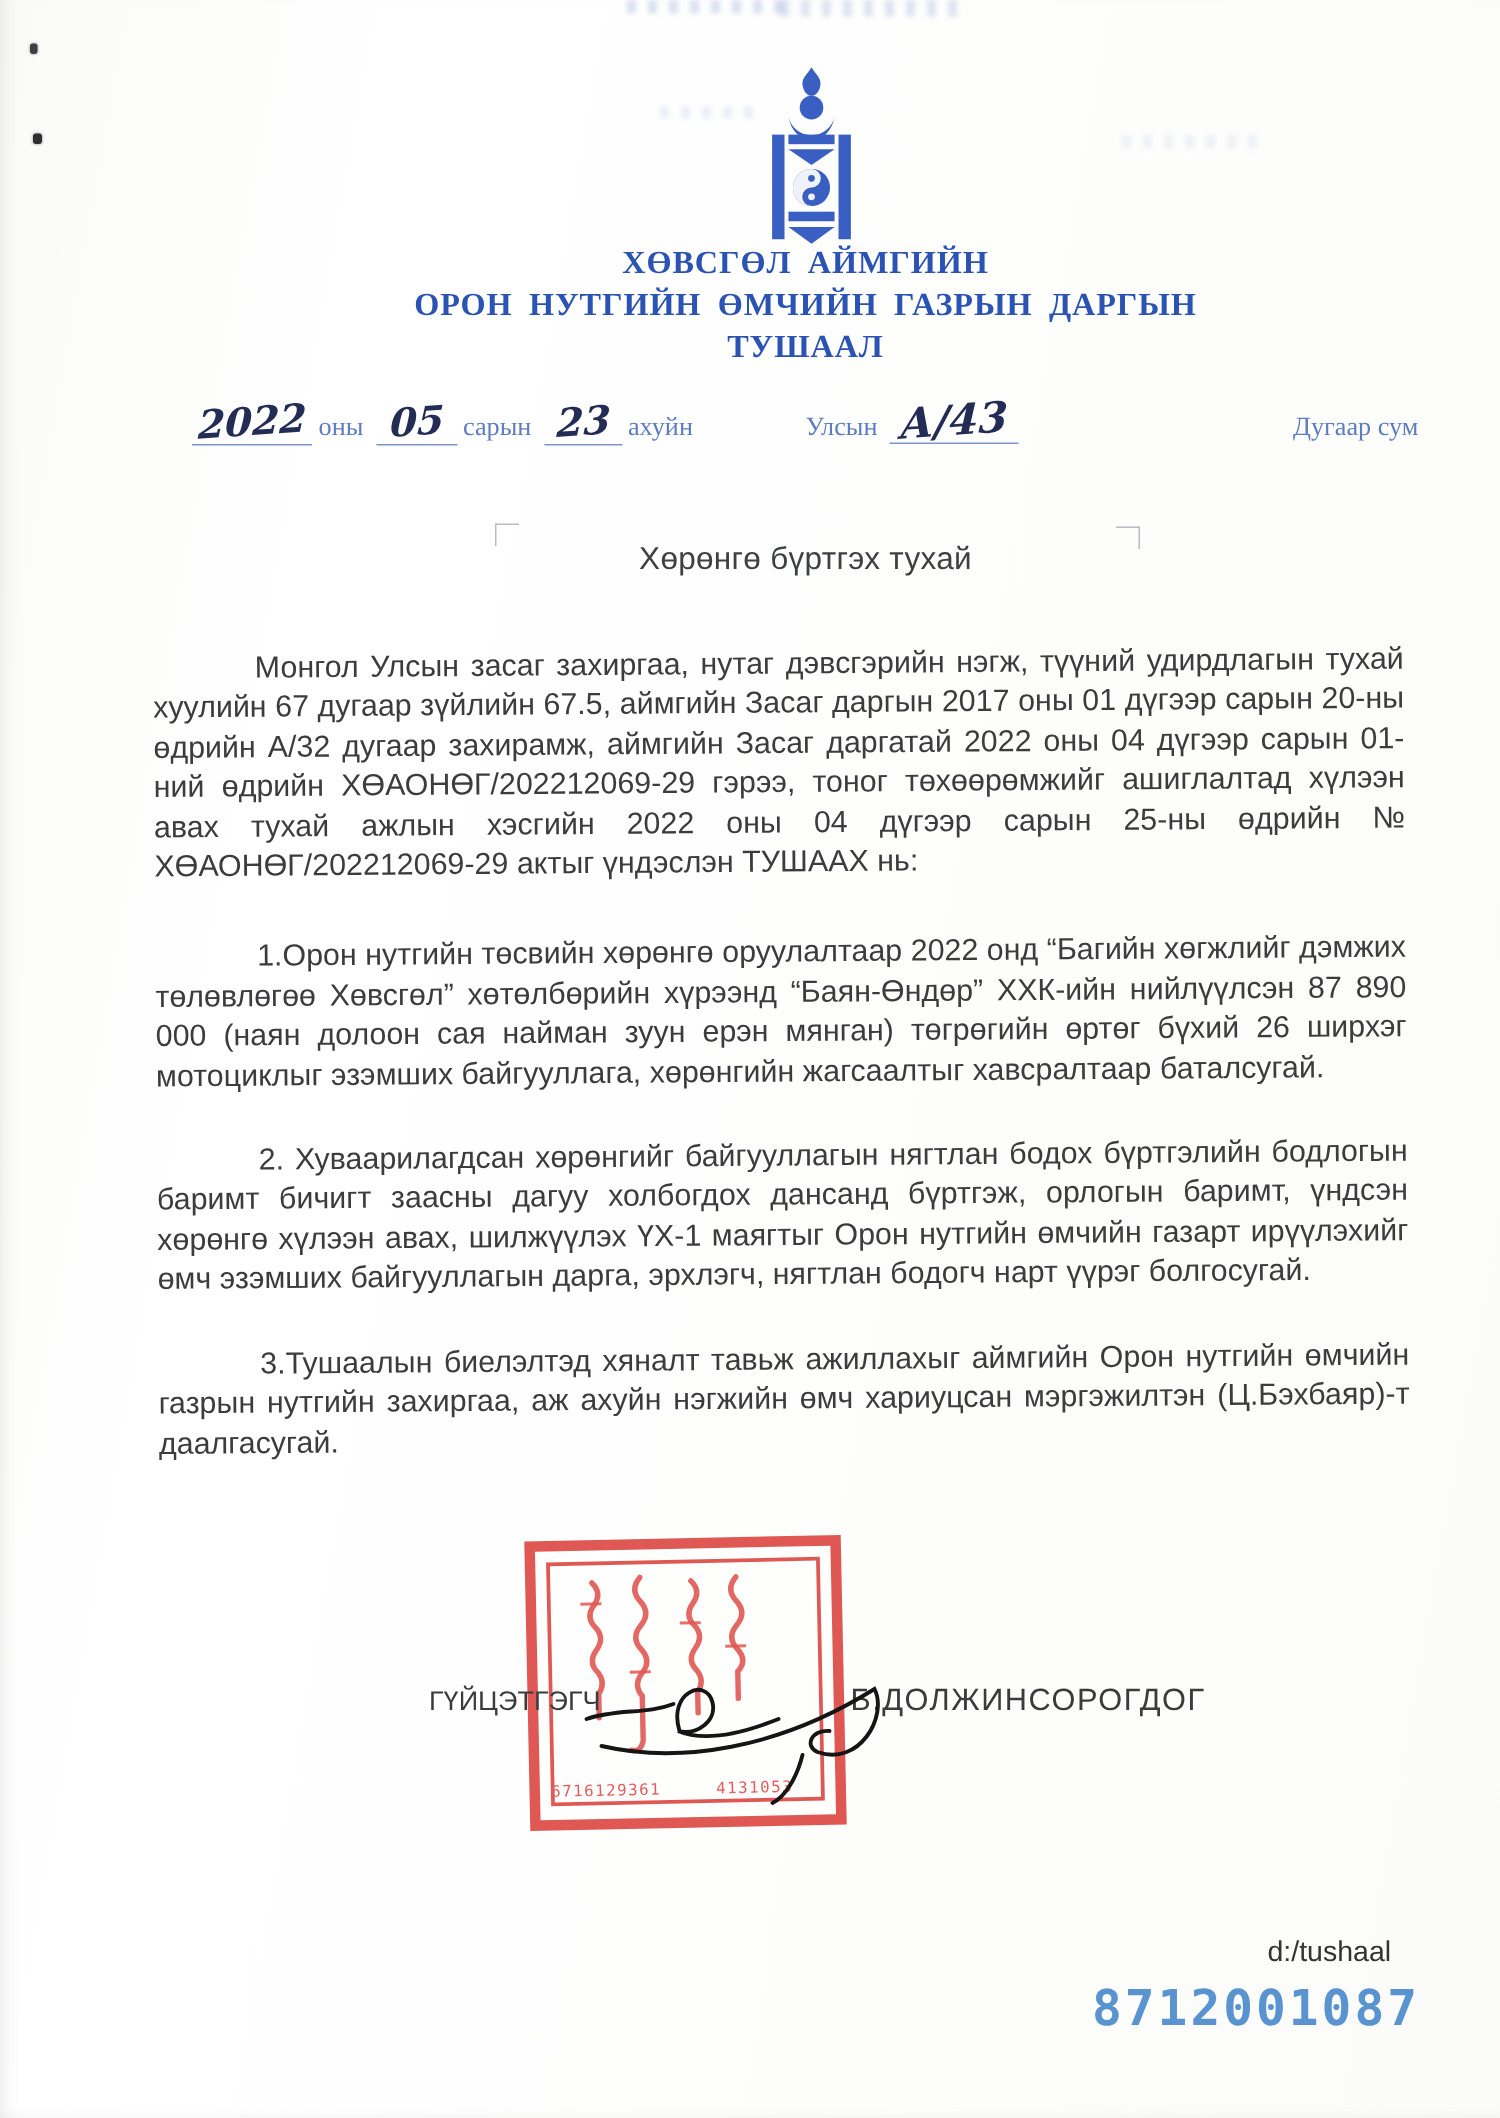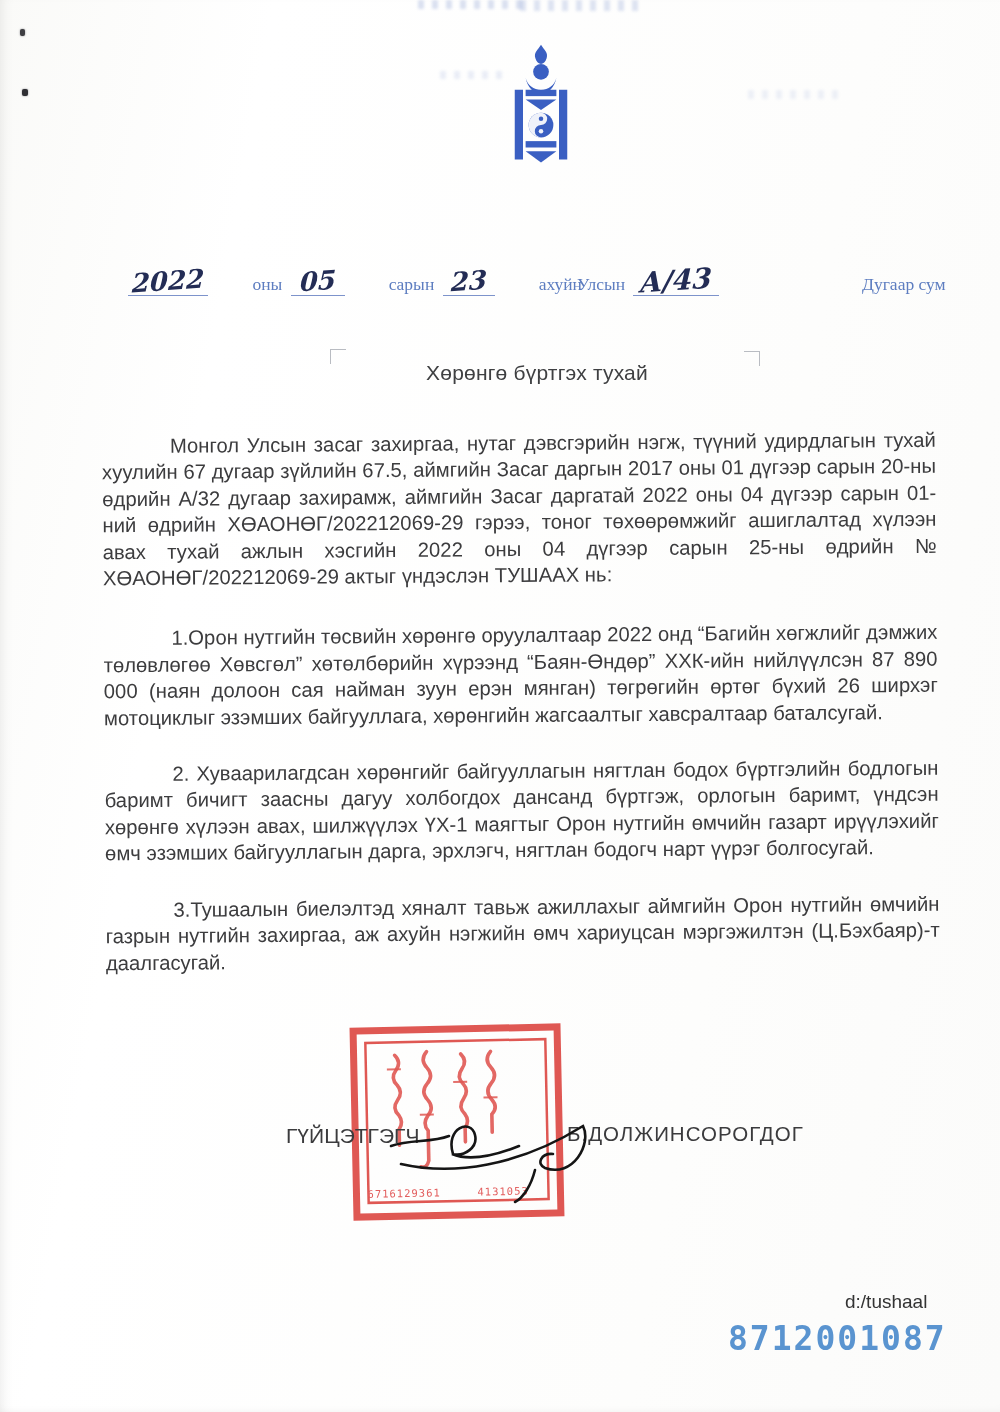--- a/index.html
+++ b/index.html
@@ -26,35 +26,35 @@
   }
   
   .dateline{position:absolute;top:262px;left:0;width:1000px;height:42px;
     font-family:"Liberation Serif","DejaVu Serif",serif;color:#5d7dc0;font-size:17.5px;}
   .dl-left{position:absolute;left:128px;top:0;white-space:nowrap;}
   .dl-mid{position:absolute;left:533px;top:0;white-space:nowrap;}
   .dl-right{position:absolute;left:862px;top:12px;}
   .fill{display:inline-block;border-bottom:1.5px solid #7d93cb;text-align:center;vertical-align:baseline;}
   .hw{display:inline-block;font-family:"DejaVu Serif","Liberation Serif",serif;font-style:italic;font-weight:bold;
       color:#232c55;font-size:26px;line-height:26px;transform:rotate(-4deg) skewX(-6deg);padding:0 4px 1px;}
-  .dl-label{display:inline-block;padding:12px 4px 0;margin-left:40px;}
+  .dl-label{display:inline-block;padding:12px 4px 0;}
   .hw-num{font-size:28px;}
   
   .doc-title{position:absolute;left:137px;top:361px;width:800px;text-align:center;
     font-size:21px;color:#3f4042;letter-spacing:.2px;}
   
   .body-text{position:absolute;left:104px;top:430px;width:834px;transform:rotate(-.45deg);
     font-size:20.3px;line-height:26.4px;text-align:justify;color:#3c3c3e;}
   .body-text p{margin:0 0 30px 0;text-indent:68px;}
   .body-text p:first-child{margin-bottom:34px;}
   
   .stamp{position:absolute;left:350px;top:1024px;width:214px;height:196px;transform:rotate(-1.2deg);opacity:.92;}
   
   .sig-line1{position:absolute;left:333px;top:1096px;font-size:20.5px;color:#3b3b3d;white-space:nowrap;}
-  .sig-line2a{position:absolute;left:286px;top:1124px;font-size:21px;color:#3b3b3d;white-space:nowrap;}
+  .sig-line2a{position:absolute;left:286px;top:1124px;font-size:18px;color:#3b3b3d;white-space:nowrap;}
   .sig-line2b{position:absolute;left:567px;top:1122px;font-size:20.5px;letter-spacing:1px;color:#3b3b3d;white-space:nowrap;}
   .signature-svg{position:absolute;left:385px;top:1108px;width:235px;height:100px;}
   
   .file-note{position:absolute;left:845px;top:1291px;font-size:19px;color:#333;}
   .registry-num{position:absolute;left:728px;top:1319px;
     font-family:"DejaVu Sans Mono","Liberation Mono",monospace;font-weight:bold;
     font-size:33px;color:#4d8ccd;letter-spacing:2px;filter:blur(.4px);opacity:.92;}
 </style>
 </head>
 <body>
@@ -79,20 +79,25 @@
       <polygon points="29.5,74 70.5,74 50,88"></polygon>
       <circle cx="50" cy="108" r="16.5"></circle>
       <rect x="29.5" y="129.5" width="41" height="8.5"></rect>
       <polygon points="29.5,143 70.5,143 50,158"></polygon>
     </g>
     <path d="M50 91.5 A16.5 16.5 0 0 0 50 124.5 A8.25 8.25 0 0 1 50 108 A8.25 8.25 0 0 0 50 91.5 Z" fill="#ffffff" opacity=".92"></path>
     <circle cx="50" cy="99.8" r="3" fill="#3a5fc2"></circle>
     <circle cx="50" cy="116.3" r="3" fill="#ffffff" opacity=".92"></circle>
   </svg>
 
+  <div class="org-header">
+    <div>ХӨВСГӨЛ АЙМГИЙН</div>
+    <div>ОРОН НУТГИЙН ӨМЧИЙН ГАЗРЫН ДАРГЫН</div>
+    <div>ТУШААЛ</div>
+  </div>
 
   <div class="dateline">
     <div class="dl-left">
       <span class="fill" style="min-width:72px;"><span class="hw">2022</span></span><span class="dl-label">оны</span>
       <span class="fill" style="min-width:54px;"><span class="hw">05</span></span><span class="dl-label">сарын</span>
       <span class="fill" style="min-width:52px;"><span class="hw">23</span></span><span class="dl-label">ахуйн</span>
     </div>
     <div class="dl-mid">
       <span class="dl-label">Улсын</span>
       <span class="fill" style="min-width:86px;"><span class="hw hw-num">А/43</span></span>

